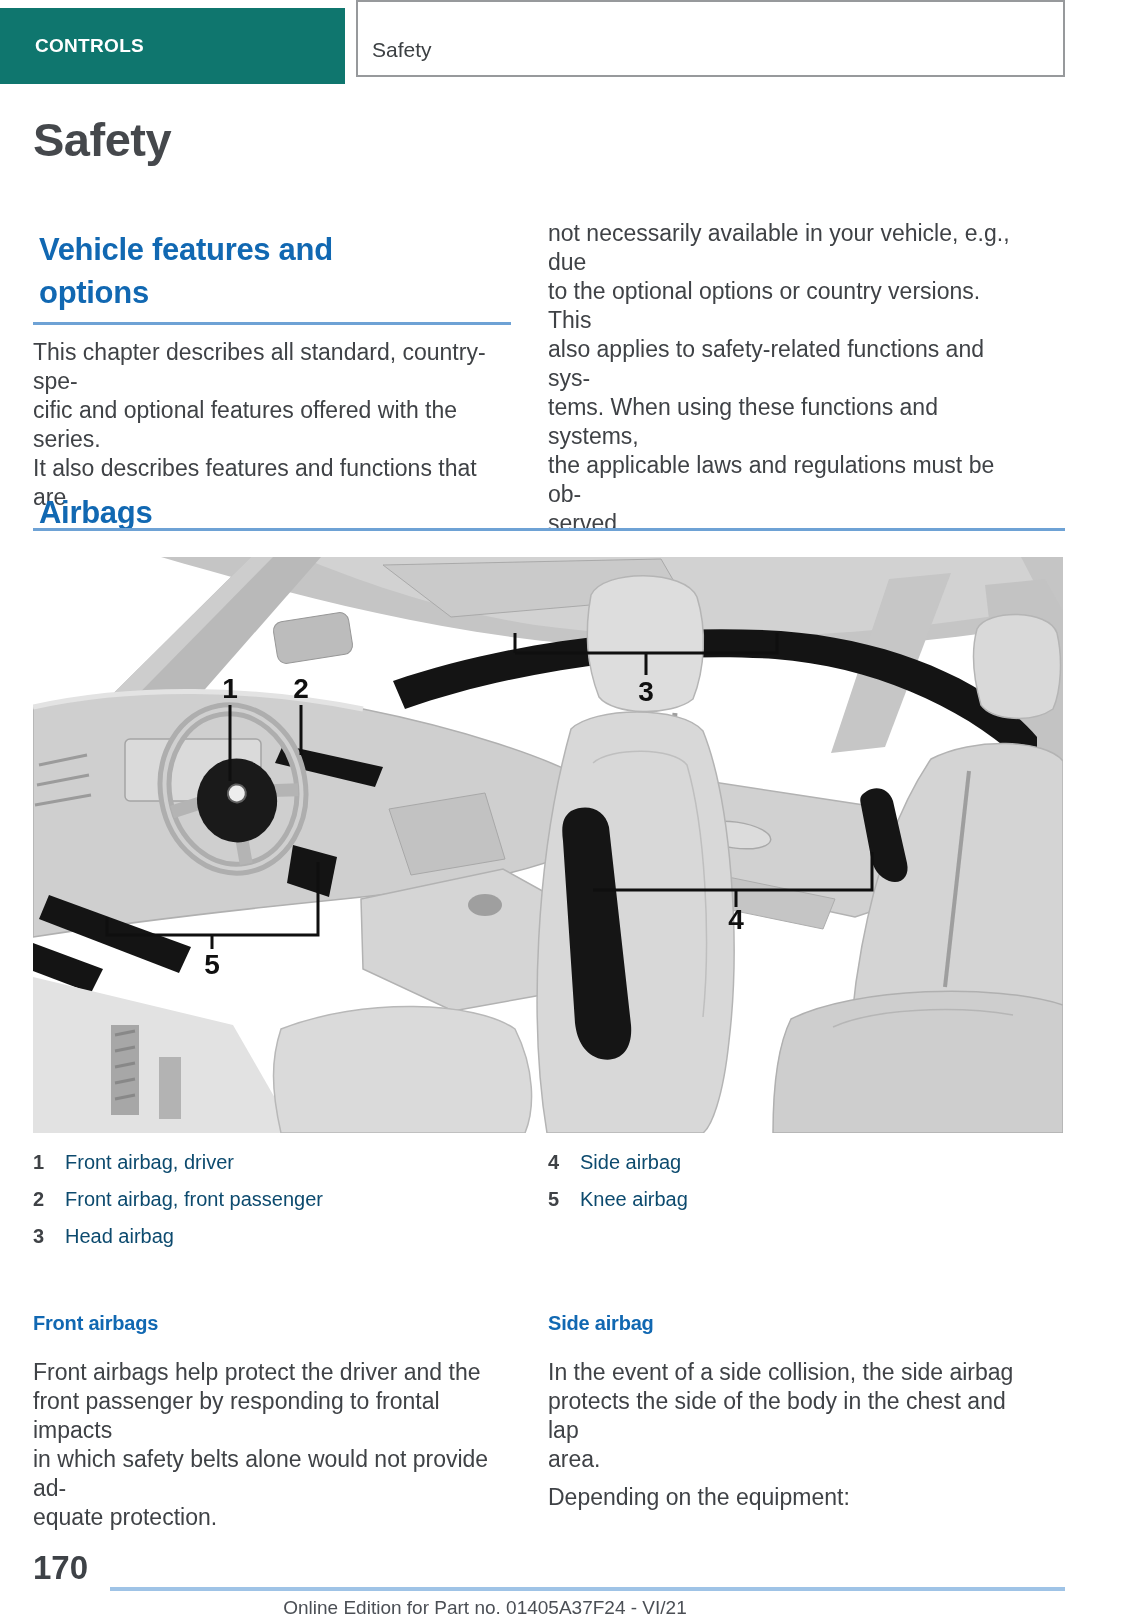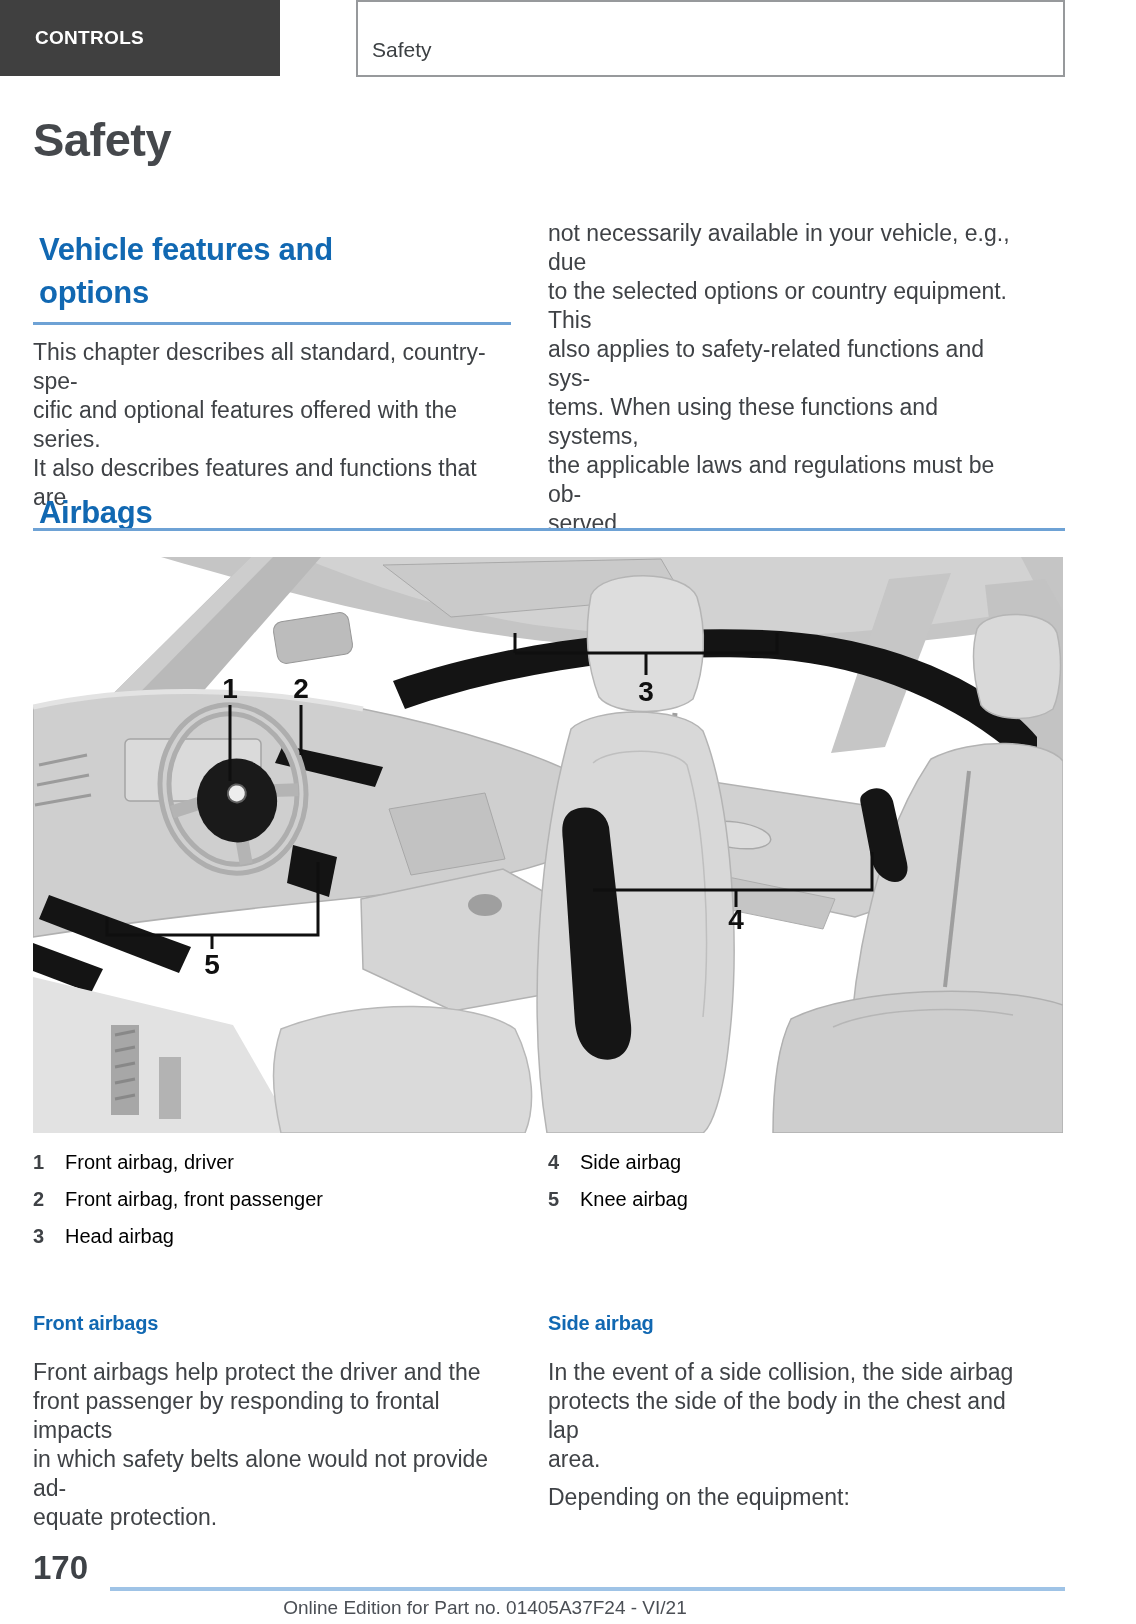--- a/index.html
+++ b/index.html
@@ -1,20 +1,20 @@
 <!DOCTYPE html>
 <html><head>
 <meta charset="utf-8">
 <style>
   html,body{margin:0;padding:0;background:#ffffff;}
   .page{position:relative;width:1136px;height:1624px;background:#ffffff;overflow:hidden;
         font-family:"Liberation Sans",sans-serif;}
 
   
-  .chapter-bar{position:absolute;left:0;top:0;width:280px;height:76px;background:#404040;
+  .chapter-bar{position:absolute;left:0;top:8px;width:345px;height:76px;background:#0f766e;
                display:flex;align-items:center;box-sizing:border-box;padding-left:35px;}
   .chapter-bar span{color:#ffffff;font-size:19px;font-weight:bold;letter-spacing:.3px;}
   .section-tab{position:absolute;left:356px;top:0;width:709px;height:77px;
                border:2px solid #97999c;box-sizing:border-box;}
   .section-tab span{position:absolute;left:14px;bottom:13px;font-size:21px;color:#3c4043;}
 
   .page-title{position:absolute;left:33px;top:112px;margin:0;font-size:47px;font-weight:bold;
               color:#45484c;letter-spacing:-0.5px;}
 
   .col-left{left:33px;}
@@ -31,21 +31,21 @@
 
   .vf-block{top:222px;}
   .intro-right{top:219px;}
 
   .figure{position:absolute;left:33px;top:557px;width:1030px;height:576px;}
   .fig-num{font-family:"Liberation Sans",sans-serif;font-size:28px;font-weight:bold;fill:#101010;text-anchor:middle;}
 
   .legend{position:absolute;top:1152px;}
   .legend-row{display:flex;margin-bottom:16px;}
   .legend-num{width:32px;flex:0 0 32px;font-weight:bold;font-size:20px;line-height:21px;color:#3f4246;}
-  .legend-label{font-size:20px;line-height:21px;color:#000000;}
+  .legend-label{font-size:20px;line-height:21px;color:#0c4a6e;}
 
   .sub-head{position:absolute;top:1312px;margin:0;font-size:20px;font-weight:bold;color:#1168b2;letter-spacing:-0.2px;}
   .sub-body{position:absolute;top:1358px;width:478px;}
   .para-gap{margin-top:9px;}
 
   .page-num{position:absolute;left:33px;top:1549px;font-size:33px;font-weight:bold;color:#3e4247;}
   .footer-rule{position:absolute;left:110px;top:1587px;width:955px;height:4px;background:#9fc3e6;}
   .footer-note{position:absolute;left:0;top:1597px;width:970px;text-align:center;
                font-size:19px;color:#4b4f55;}
 </style>
@@ -71,21 +71,21 @@
     <div class="head-rule"></div>
     <div class="intro-left">
       <div class="body-line">This chapter describes all standard, country-spe-</div>
       <div class="body-line">cific and optional features offered with the series.</div>
       <div class="body-line">It also describes features and functions that are</div>
     </div>
   </div>
 
   <div class="col col-right intro-right">
     <div class="body-line">not necessarily available in your vehicle, e.g., due</div>
-    <div class="body-line">to the selected options or country equipment. This</div>
+    <div class="body-line">to the optional options or country versions. This</div>
     <div class="body-line">also applies to safety-related functions and sys-</div>
     <div class="body-line">tems. When using these functions and systems,</div>
     <div class="body-line">the applicable laws and regulations must be ob-</div>
     <div class="body-line">served.</div>
   </div>
 
   <h2 class="section-head airbags-head">Airbags</h2>
   <div class="rule-wide"></div>
 
   <div class="figure">

